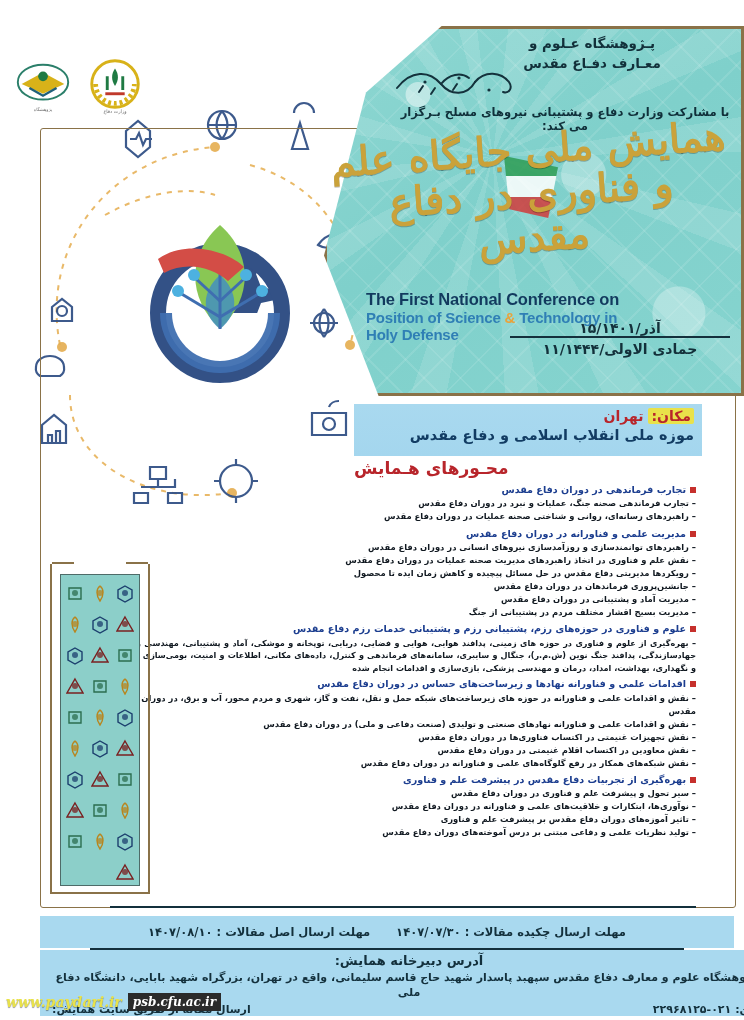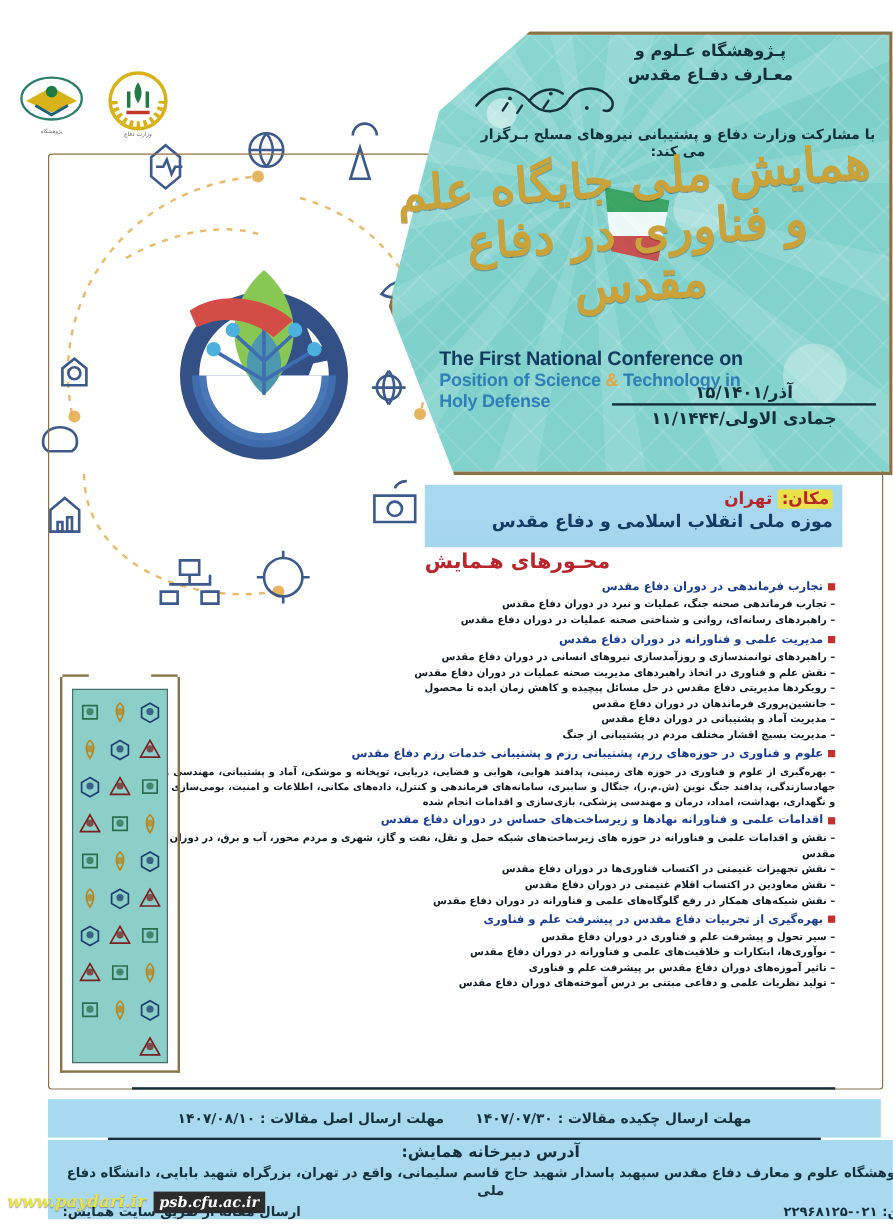--- a/index.html
+++ b/index.html
@@ -354,20 +354,21 @@
       <div class="t-item">– راهبردهای توانمندسازی و روزآمدسازی نیروهای انسانی در دوران دفاع مقدس</div>
       <div class="t-item">– نقش علم و فناوری در اتخاذ راهبردهای مدیریت صحنه عملیات در دوران دفاع مقدس</div>
       <div class="t-item">– رویکردها مدیریتی دفاع مقدس در حل مسائل پیچیده و کاهش زمان ایده تا محصول</div>
       <div class="t-item">– جانشین‌پروری فرماندهان در دوران دفاع مقدس</div>
       <div class="t-item">– مدیریت آماد و پشتیبانی در دوران دفاع مقدس</div>
       <div class="t-item">– مدیریت بسیج اقشار مختلف مردم در پشتیبانی از جنگ</div>
       <div class="t-head"><span class="sq"></span><span>علوم و فناوری در حوزه‌های رزم، پشتیبانی رزم و پشتیبانی خدمات رزم دفاع مقدس</span></div>
       <div class="t-item wide">– بهره‌گیری از علوم و فناوری در حوزه های زمینی، پدافند هوایی، هوایی و فضایی، دریایی، توپخانه و موشکی، آماد و پشتیبانی، مهندسی رزمی و جهادسازندگی، پدافند جنگ نوین (ش.م.ر)، جنگال و سایبری، سامانه‌های فرماندهی و کنترل، داده‌های مکانی، اطلاعات و امنیت، بومی‌سازی و تعمیر و نگهداری، بهداشت، امداد، درمان و مهندسی پزشکی، بازی‌سازی و اقدامات انجام شده</div>
       <div class="t-head"><span class="sq"></span><span>اقدامات علمی و فناورانه نهادها و زیرساخت‌های حساس در دوران دفاع مقدس</span></div>
       <div class="t-item">– نقش و اقدامات علمی و فناورانه در حوزه های زیرساخت‌های شبکه حمل و نقل، نفت و گاز، شهری و مردم محور، آب و برق، در دوران دفاع مقدس</div>
+      <div class="t-item">– نقش و اقدامات علمی و فناورانه نهادهای صنعتی و تولیدی (صنعت دفاعی و ملی) در دوران دفاع مقدس</div>
       <div class="t-item">– نقش تجهیزات غنیمتی در اکتساب فناوری‌ها در دوران دفاع مقدس</div>
       <div class="t-item">– نقش معاودین در اکتساب اقلام غنیمتی در دوران دفاع مقدس</div>
       <div class="t-item">– نقش شبکه‌های همکار در رفع گلوگاه‌های علمی و فناورانه در دوران دفاع مقدس</div>
       <div class="t-head"><span class="sq"></span><span>بهره‌گیری از تجربیات دفاع مقدس در پیشرفت علم و فناوری</span></div>
       <div class="t-item">– سیر تحول و پیشرفت علم و فناوری در دوران دفاع مقدس</div>
       <div class="t-item">– نوآوری‌ها، ابتکارات و خلاقیت‌های علمی و فناورانه در دوران دفاع مقدس</div>
       <div class="t-item">– تاثیر آموزه‌های دوران دفاع مقدس بر پیشرفت علم و فناوری</div>
       <div class="t-item">– تولید نظریات علمی و دفاعی مبتنی بر درس آموخته‌های دوران دفاع مقدس</div>
     </div>
 

